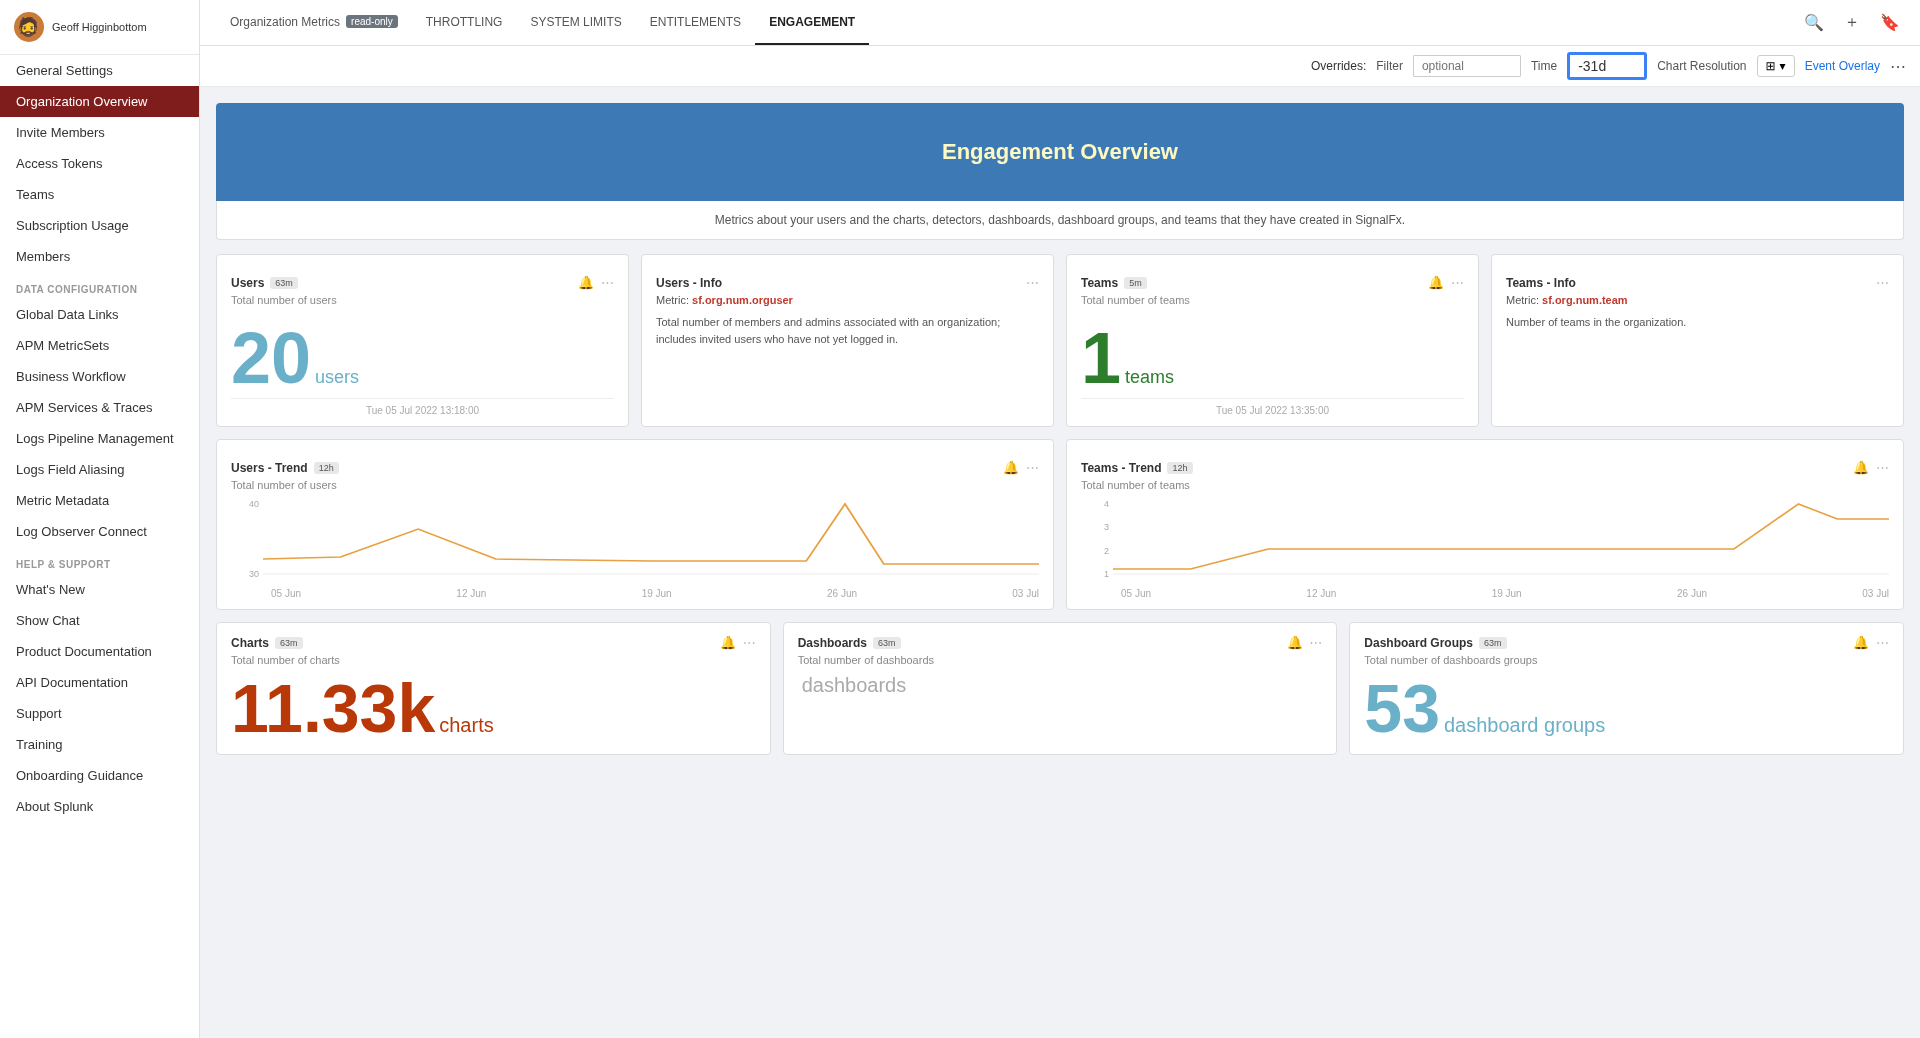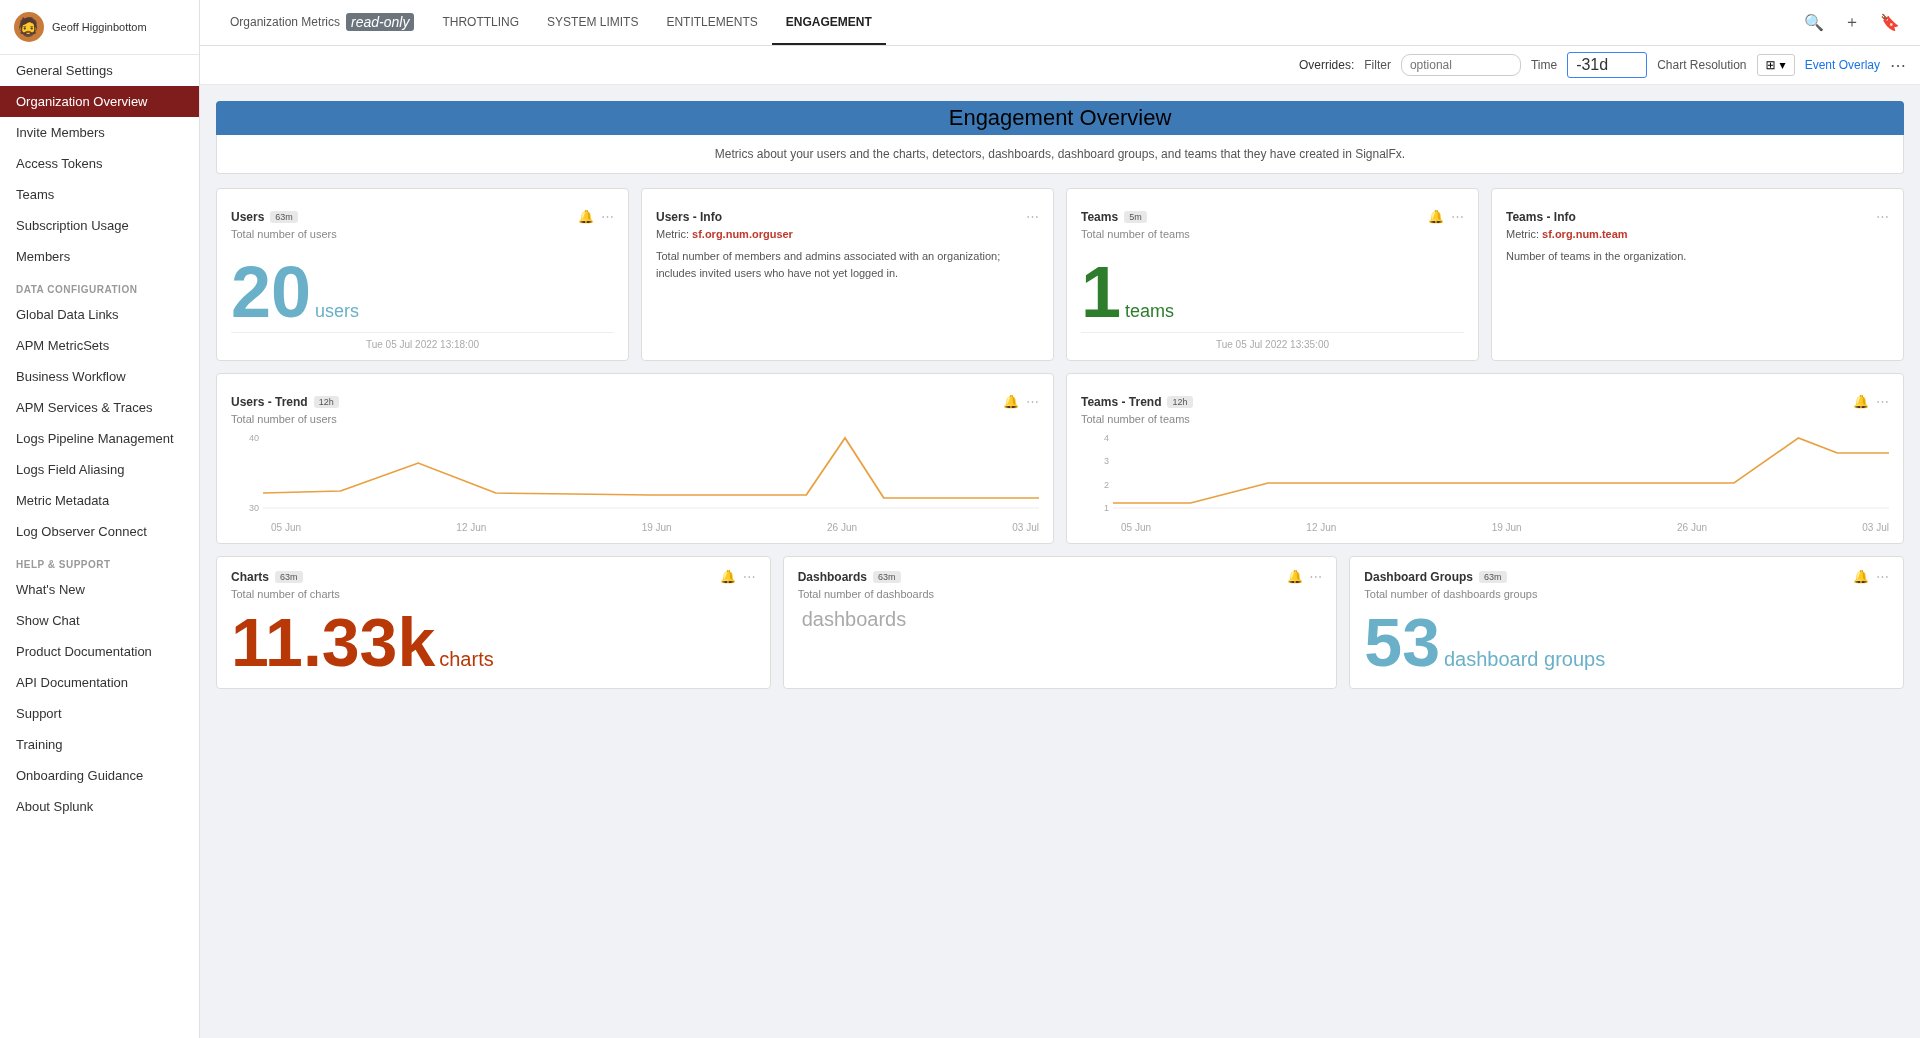--- a/index.html
+++ b/index.html
@@ -87,25 +87,24 @@
       font-size: 12px;
       color: #555;
       cursor: pointer;
       border-bottom: 2px solid transparent;
       white-space: nowrap;
     }
     .tab-item.active { color: #222; font-weight: 600; border-bottom: 2px solid #222; }
     .tab-badge {
       background: #6c757d;
       color: #fff;
-      font-size: 14px;
+      font-size: 10px;
       padding: 1px 5px;
       border-radius: 3px;
       margin-left: 6px;
-      font-style: italic;
     }
 
     .topbar-right {
       display: flex;
       align-items: center;
       gap: 12px;
     }
     .topbar-icon-btn {
       background: none;
       border: none;
@@ -123,31 +122,31 @@
       align-items: center;
       justify-content: flex-end;
       padding: 6px 14px;
       gap: 10px;
       font-size: 12px;
       color: #555;
     }
     .overrides-label { font-weight: 500; color: #333; }
     .overrides-input {
       border: 1px solid #ccc;
-      border-radius: 9px;
+      border-radius: 1px;
       padding: 3px 8px;
       font-size: 12px;
       color: #999;
-      width: 120px;
+      width: 108px;
     }
     .overrides-select {
-      border: 1px solid #3b82f6;
+      border: 3px solid #3b82f6;
       border-radius: 3px;
       padding: 3px 8px;
-      font-size: 16px;
+      font-size: 14px;
       color: #333;
       width: 80px;
     }
     .chart-res-btn {
       border: 1px solid #ccc;
       border-radius: 3px;
       background: #fff;
       padding: 3px 8px;
       font-size: 12px;
       cursor: pointer;
@@ -176,25 +175,25 @@
       flex: 1;
       overflow-y: auto;
       padding: 16px;
       background: #f0f2f5;
     }
 
     
     .engagement-header {
       background: #3d7ab5;
       border-radius: 4px 4px 0 0;
-      padding: 4px;
+      padding: 36px;
       text-align: center;
-      color: #000000;
+      color: #fef9c3;
       font-size: 22px;
-      font-weight: 400;
+      font-weight: 700;
       margin-bottom: 0;
     }
     .engagement-sub {
       background: #fff;
       border: 1px solid #ddd;
       border-top: none;
       padding: 12px 20px;
       text-align: center;
       font-size: 12px;
       color: #555;

